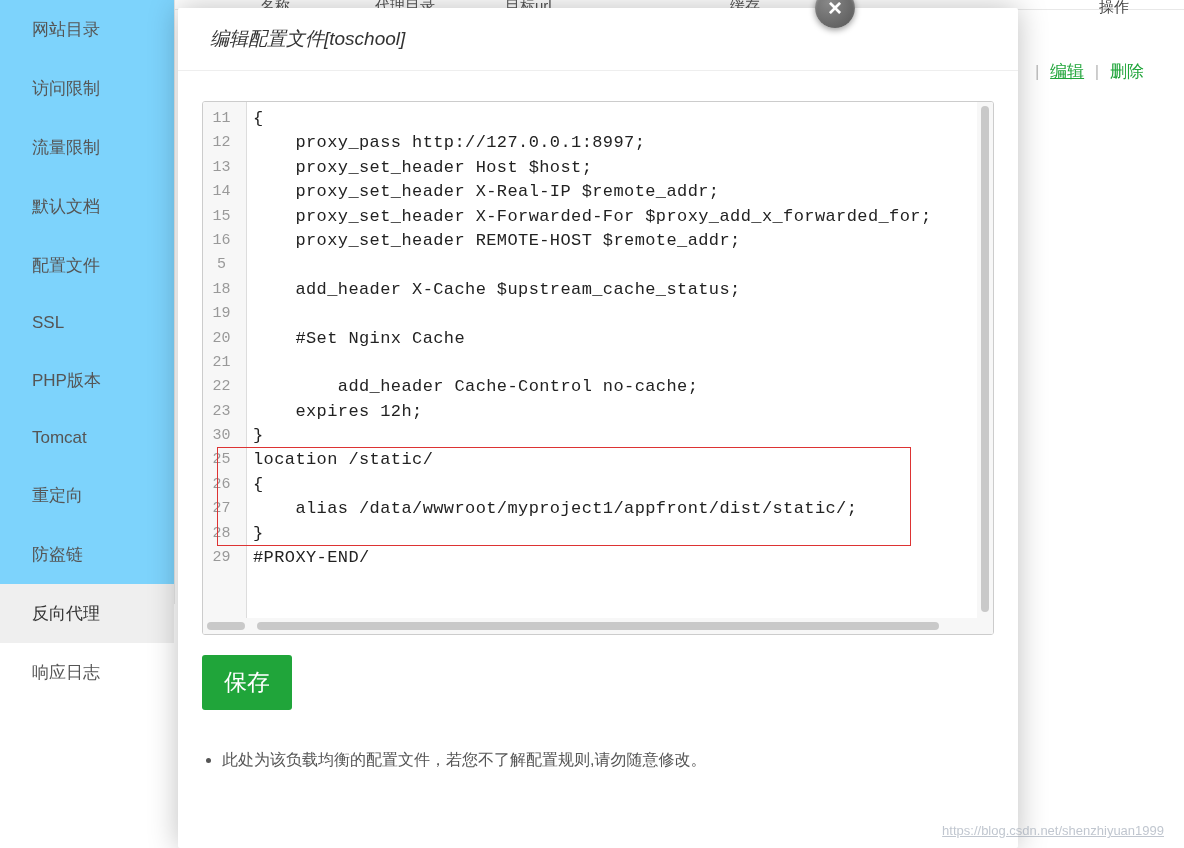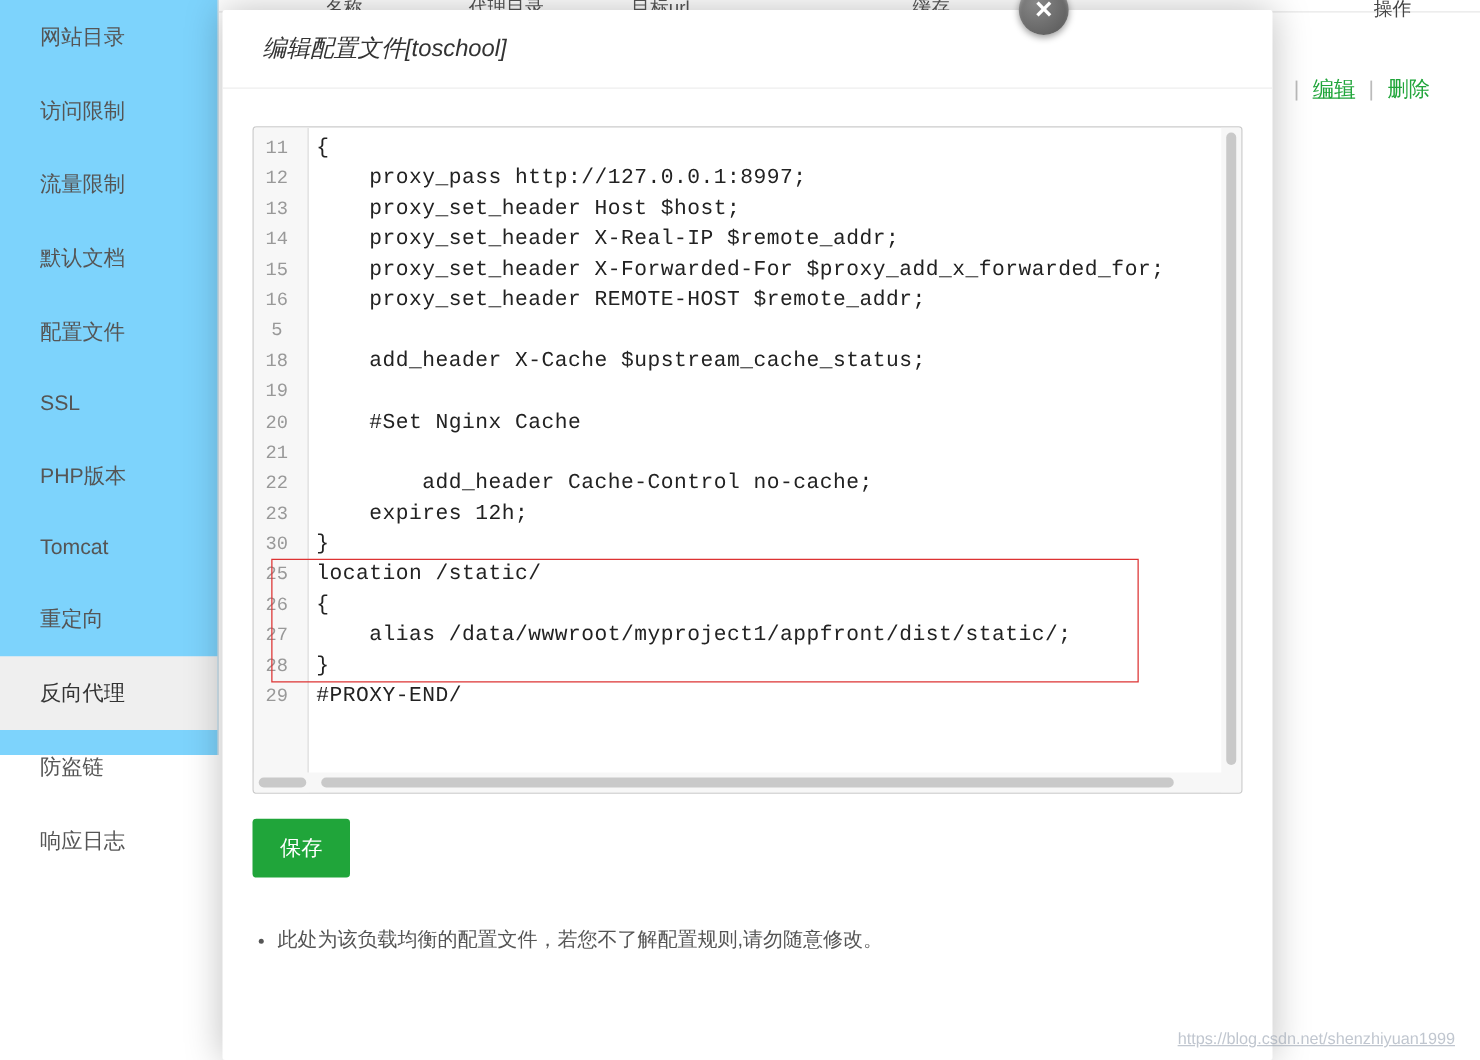--- a/index.html
+++ b/index.html
@@ -203,21 +203,21 @@
       background: #c9c9c9;
       border-radius: 4px;
     }
     
     .save-btn {
       margin-left: 24px;
       display: inline-block;
       background: #20a53a;
       color: #fff;
       padding: 12px 22px;
-      font-size: 17px;
+      font-size: 23px;
       border-radius: 3px;
       cursor: pointer;
     }
     
     .note {
       margin: 40px 24px 0 24px;
       font-size: 16px;
       color: #555;
       list-style: disc;
       margin-left: 44px;
@@ -247,22 +247,22 @@
   <div class="sidebar">
       <div class="sidebar-item">网站目录</div>
       <div class="sidebar-item">访问限制</div>
       <div class="sidebar-item">流量限制</div>
       <div class="sidebar-item">默认文档</div>
       <div class="sidebar-item">配置文件</div>
       <div class="sidebar-item">SSL</div>
       <div class="sidebar-item">PHP版本</div>
       <div class="sidebar-item">Tomcat</div>
       <div class="sidebar-item">重定向</div>
+      <div class="sidebar-item">防盗链</div>
       <div class="sidebar-item active">反向代理</div>
-      <div class="sidebar-item">防盗链</div>
       <div class="sidebar-item">响应日志</div>
     </div>
 
   <div class="bg-header">
     <div class="bg-text" style="left:85px">名称</div>
     <div class="bg-text" style="left:200px">代理目录</div>
     <div class="bg-text" style="left:330px">目标url</div>
     <div class="bg-text" style="left:555px">缓存</div>
     <div class="bg-text" style="left:645px">状态</div>
     <div class="op-header">操作</div>

